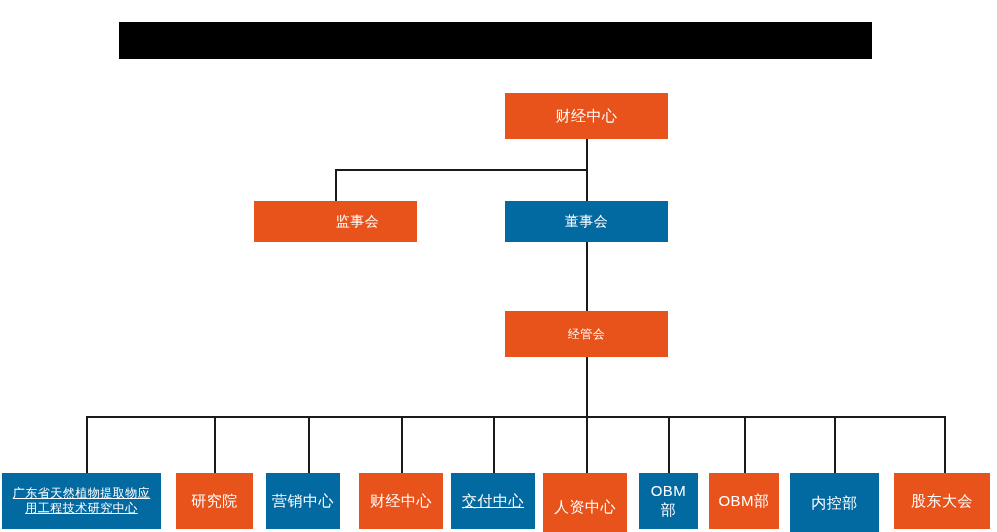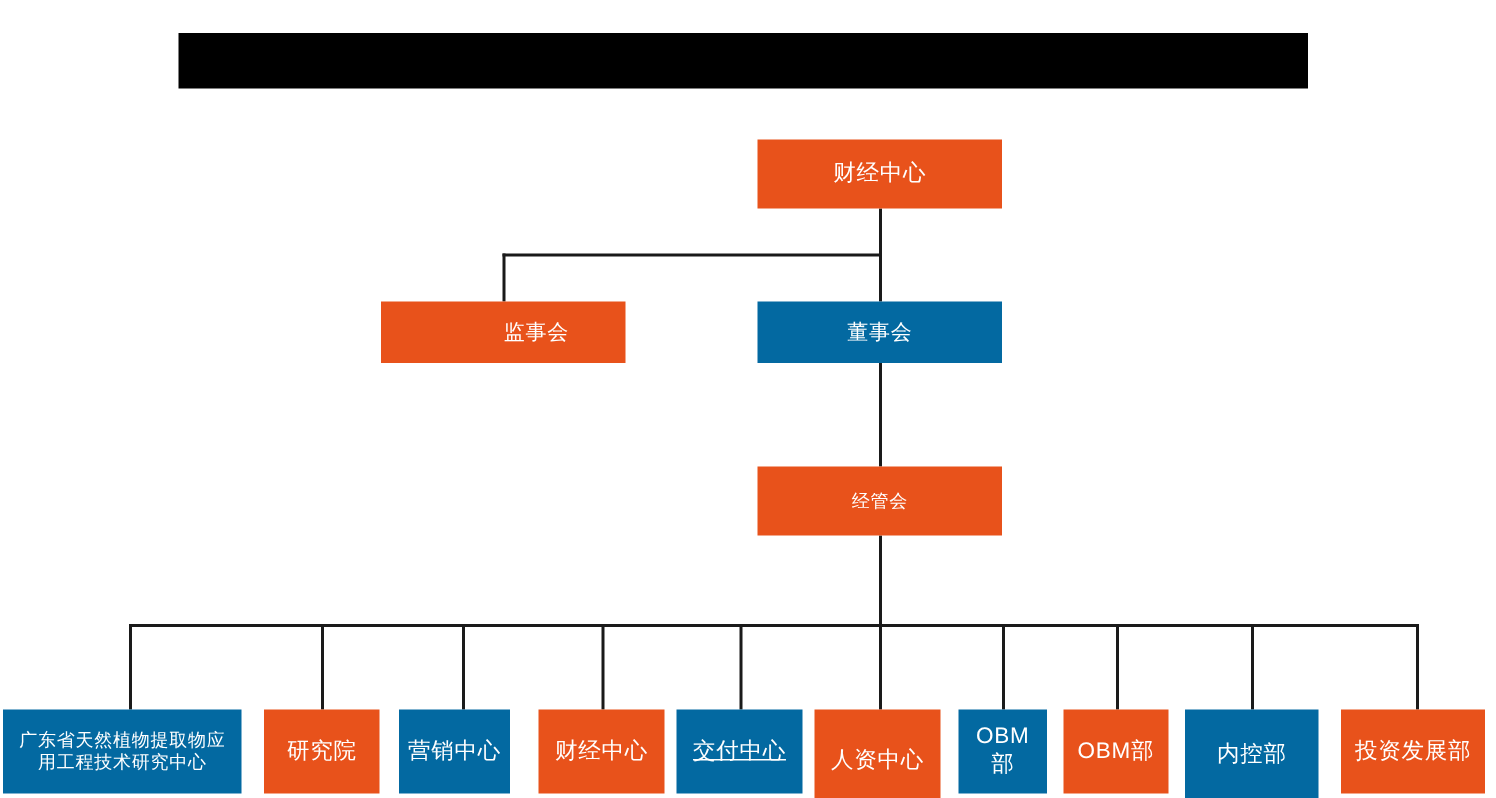--- a/index.html
+++ b/index.html
@@ -100,21 +100,21 @@
   </div>
 
   <div class="node tone-light" style="left:505px; top:201px; width:163px; height:41px; font-size:14px;">
     <span class="node-label">董事会</span>
   </div>
 
   <div class="node tone-dark" style="left:505px; top:311px; width:163px; height:46px; font-size:12px;">
     <span class="node-label">经管会</span>
   </div>
 
-  <div class="node tone-light" style="left:2px; top:473px; width:159px; height:56px; font-size:12px;">
+  <div class="node tone-light" style="left:2px; top:473px; width:159px; height:56px; font-size:12px;text-decoration:underline;">
     <span class="node-label">广东省天然植物提取物应
 用工程技术研究中心</span>
   </div>
 
   <div class="node tone-dark" style="left:176px; top:473px; width:77px; height:56px; font-size:15px;">
     <span class="node-label">研究院</span>
   </div>
 
   <div class="node tone-light" style="left:266px; top:473px; width:74px; height:56px; font-size:15px;">
     <span class="node-label">营销中心</span>
@@ -138,16 +138,16 @@
 
   <div class="node tone-dark" style="left:709px; top:473px; width:70px; height:56px; font-size:15px;">
     <span class="node-label">OBM部</span>
   </div>
 
   <div class="node tone-light" style="left:790px; top:473px; width:89px; height:60px; font-size:15px;">
     <span class="node-label">内控部</span>
   </div>
 
   <div class="node tone-dark" style="left:894px; top:473px; width:96px; height:56px; font-size:15px;">
-    <span class="node-label">投资发展部</span>
+    <span class="node-label">股东大会</span>
   </div>
 
 </div>
 
 </body></html>

